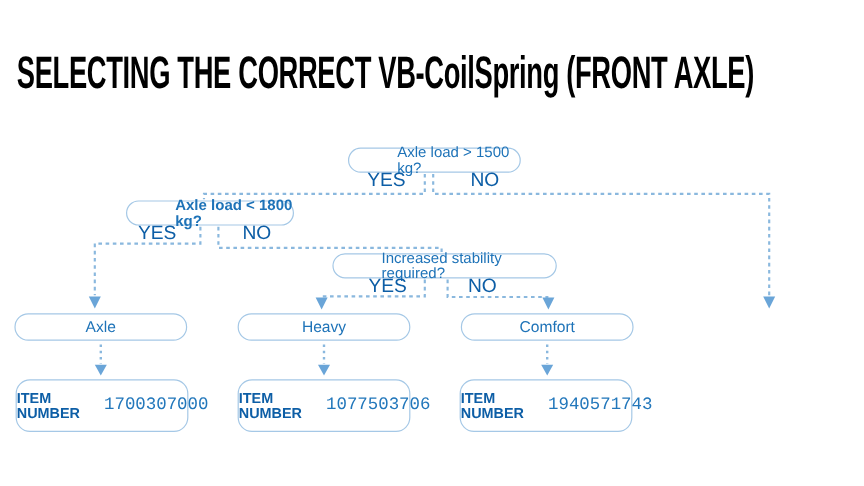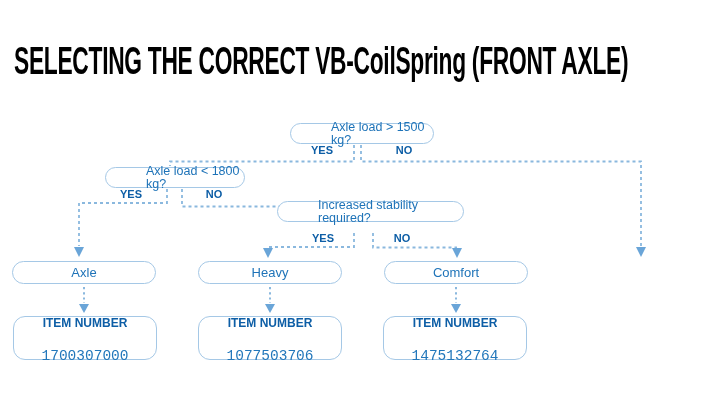--- a/index.html
+++ b/index.html
@@ -17,27 +17,27 @@
     position:absolute;box-sizing:border-box;
     border:1.5px solid var(--box_border,#a5c8e6);
     border-radius:12px;background:#fff;
     display:flex;align-items:center;justify-content:center;
     color:var(--question_text,#1e73b8);font-size:12.5px;line-height:1;
   }
   .qbox{height:21px;padding-left:40px;}
   .rbox{height:23px;font-size:13px;}
   .yesno{
     position:absolute;transform:translateX(-50%);
-    font-size:11px;font-weight:bold;color:var(--label_bold,#0d5ea6);
+    font-size:16px;font-weight:normal;color:var(--label_bold,#0d5ea6);
     line-height:13px;white-space:nowrap;
   }
   .ibox{
     position:absolute;box-sizing:border-box;top:316px;height:44px;width:144px;
     border:1.5px solid var(--box_border,#a5c8e6);border-radius:12px;background:#fff;
-    display:flex;flex-direction:column;align-items:center;justify-content:space-between;
+    display:flex;flex-direction:row;align-items:center;justify-content:space-between;
     gap:20px;
   }
   .ibox .ihead{font-size:12px;font-weight:bold;color:var(--label_bold,#0d5ea6);line-height:1;}
   .ibox .inum{font-size:14.5px;color:var(--number_text,#2277bb);line-height:1;font-family:Liberation Mono, monospace;}
   svg.connectors{position:absolute;left:0;top:0;}
   svg .dash{stroke:var(--line,#8ab8de);stroke-width:1.8;stroke-dasharray:3 3;fill:none;}
   svg .dots{stroke:var(--line,#8ab8de);stroke-width:2;stroke-dasharray:2.2 3;fill:none;}
   svg .arrow{fill:var(--arrow,#6aa5d8);stroke:none;}
 </style>
 </head>
@@ -71,27 +71,27 @@
       <path d="M451,304 h10 l-5,9 z"></path>
     </g>
   </svg>
 
   <div class="qbox" style="left:290px;top:123px;width:144px;">
     <span>Axle load &gt; 1500 kg?</span>
   </div>
   <span class="yesno" style="left:322px;top:144px;">YES</span>
   <span class="yesno" style="left:404px;top:144px;">NO</span>
 
-  <div class="qbox" style="left:105px;top:167px;width:140px;">
+  <div class="qbox" style="left:105px;top:167px;width:140px;font-weight:bold;">
     <span>Axle load &lt; 1800 kg?</span>
   </div>
   <span class="yesno" style="left:131px;top:188px;">YES</span>
   <span class="yesno" style="left:214px;top:188px;">NO</span>
 
-  <div class="qbox" style="left:277px;top:201px;width:187px;">
+  <div class="qbox" style="left:277px;top:211px;width:187px;">
     <span>Increased stability required?</span>
   </div>
   <span class="yesno" style="left:323px;top:232px;">YES</span>
   <span class="yesno" style="left:402px;top:232px;">NO</span>
 
   <div class="rbox" style="left:12px;top:261px;width:144px;">
     <span>Axle</span>
   </div>
   <div class="rbox" style="left:198px;top:261px;width:144px;">
     <span>Heavy</span>
@@ -103,16 +103,16 @@
   <div class="ibox" style="left:13px;">
     <span class="ihead">ITEM NUMBER</span>
     <span class="inum">1700307000</span>
   </div>
   <div class="ibox" style="left:198px;">
     <span class="ihead">ITEM NUMBER</span>
     <span class="inum">1077503706</span>
   </div>
   <div class="ibox" style="left:383px;">
     <span class="ihead">ITEM NUMBER</span>
-    <span class="inum">1475132764</span>
+    <span class="inum">1940571743</span>
   </div>
 
 </div>
 
 </body></html>

